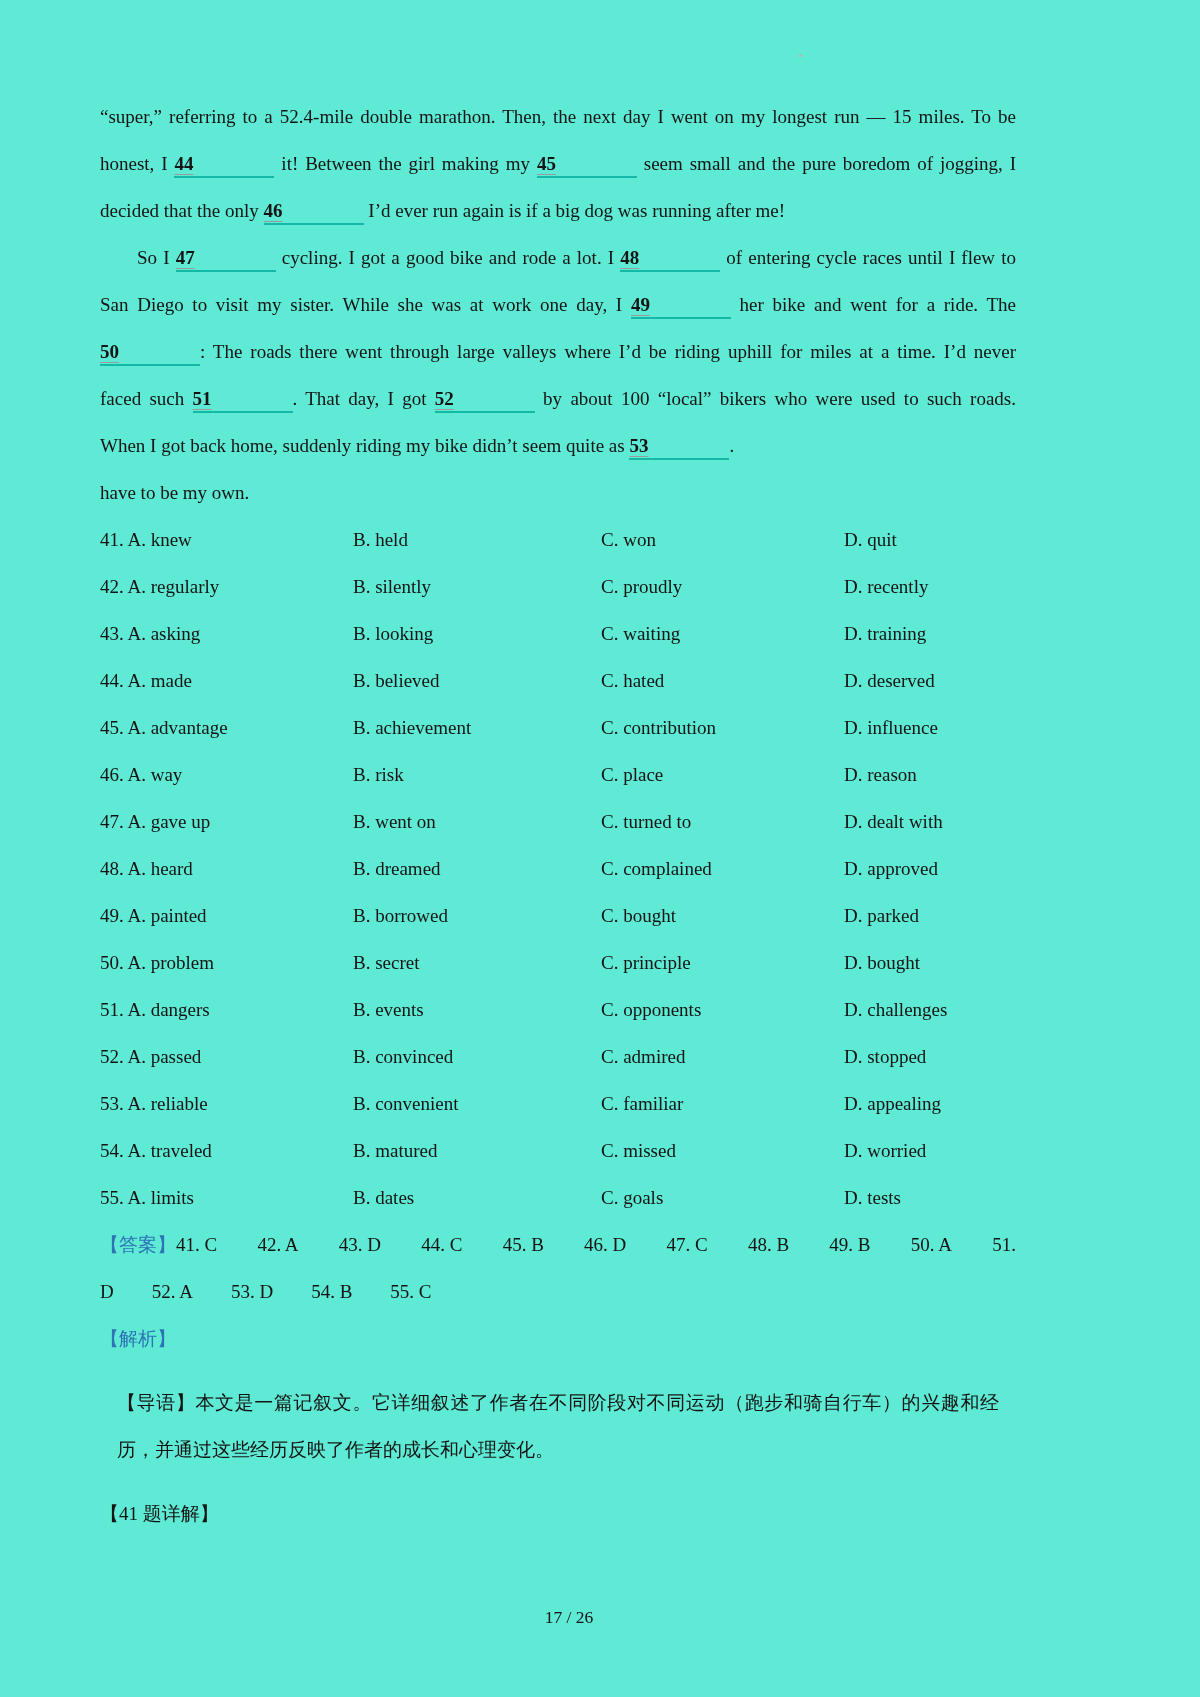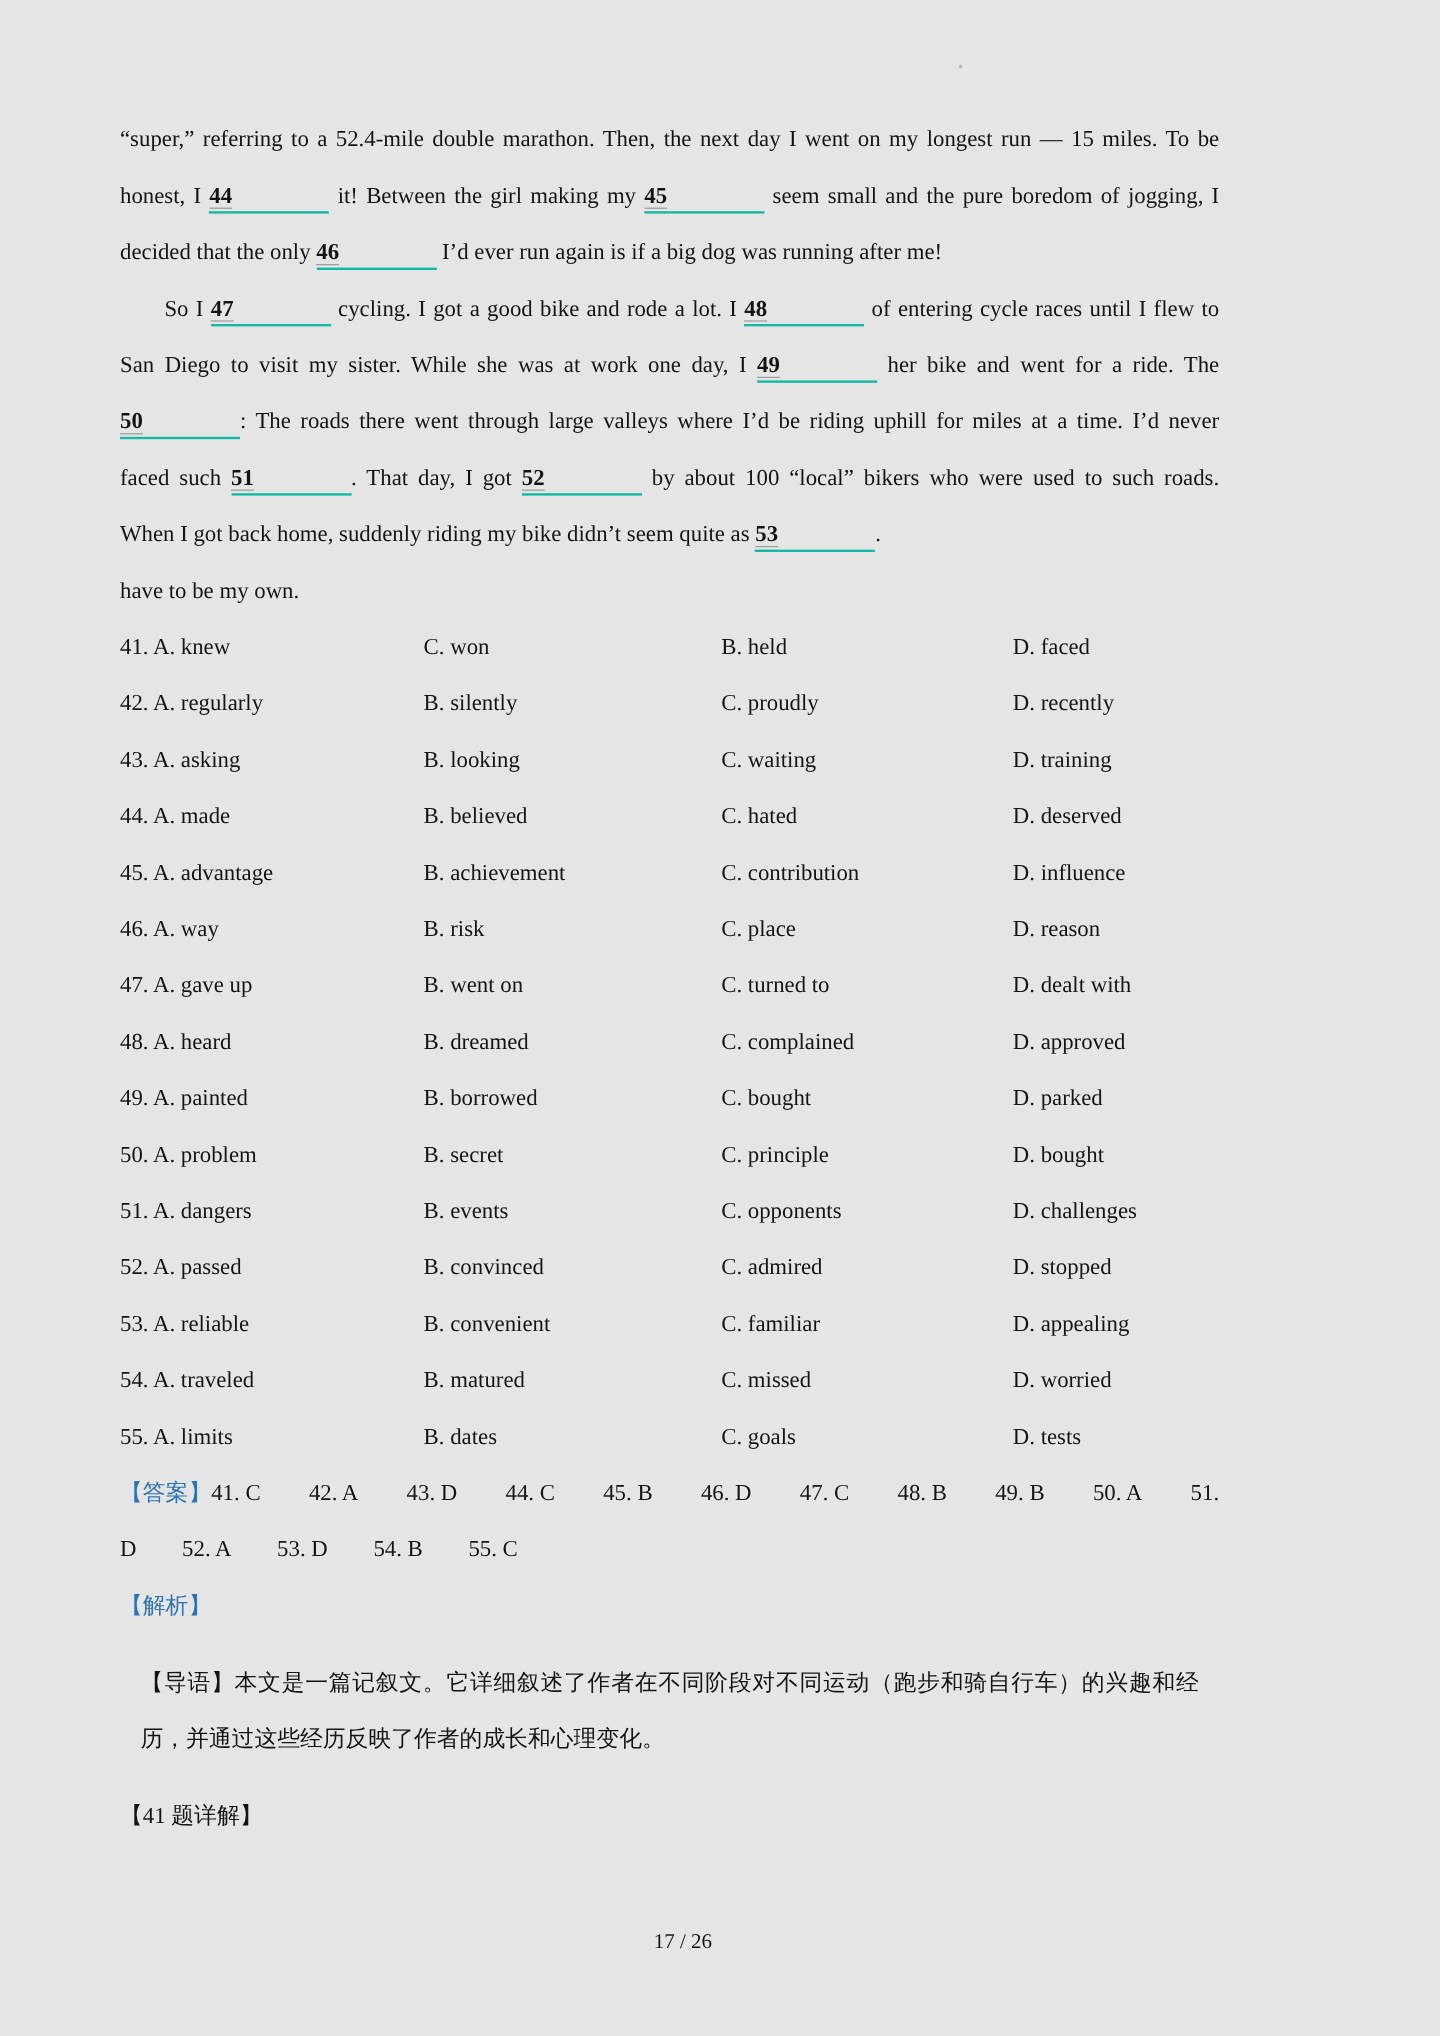--- a/index.html
+++ b/index.html
@@ -1,19 +1,19 @@
 <!DOCTYPE html>
 <html><head>
 <meta charset="utf-8">
 <style>
   html,body{margin:0;padding:0;background:#ffffff;}
   .page{
     position:relative;
     width:1200px;height:1697px;
-    background:#e5e5e5;
+    background:#5eead4;
     font-family:"Liberation Serif", serif;
     color:#141414;
     overflow:hidden;
   }
   .content{
     position:absolute;
     left:100px;top:93px;width:916px;
     font-size:19px;
     line-height:47px;
   }
@@ -95,23 +95,23 @@
         <div class="pline just"><span>San Diego to visit my sister. While she was at work one day, I </span><span class="blank">49</span><span> her bike and went for a ride. The</span></div>
         <div class="pline just"><span class="blank">50</span><span>: The roads there went through large valleys where I’d be riding uphill for miles at a time. I’d never</span></div>
         <div class="pline just"><span>faced such </span><span class="blank">51</span><span>. That day, I got </span><span class="blank">52</span><span> by about 100 “local” bikers who were used to such roads.</span></div>
         <div class="pline"><span>When I got back home, suddenly riding my bike didn’t seem quite as </span><span class="blank">53</span><span>.</span></div>
         <div class="pline"><span>have to be my own.</span></div>
       </div>
 
     <div id="options">
         <div class="orow">
           <div class="ocell">41. A. knew</div>
+          <div class="ocell">B. held</div>
           <div class="ocell">C. won</div>
-          <div class="ocell">B. held</div>
-          <div class="ocell">D. faced</div>
+          <div class="ocell">D. quit</div>
         </div>
         <div class="orow">
           <div class="ocell">42. A. regularly</div>
           <div class="ocell">B. silently</div>
           <div class="ocell">C. proudly</div>
           <div class="ocell">D. recently</div>
         </div>
         <div class="orow">
           <div class="ocell">43. A. asking</div>
           <div class="ocell">B. looking</div>

